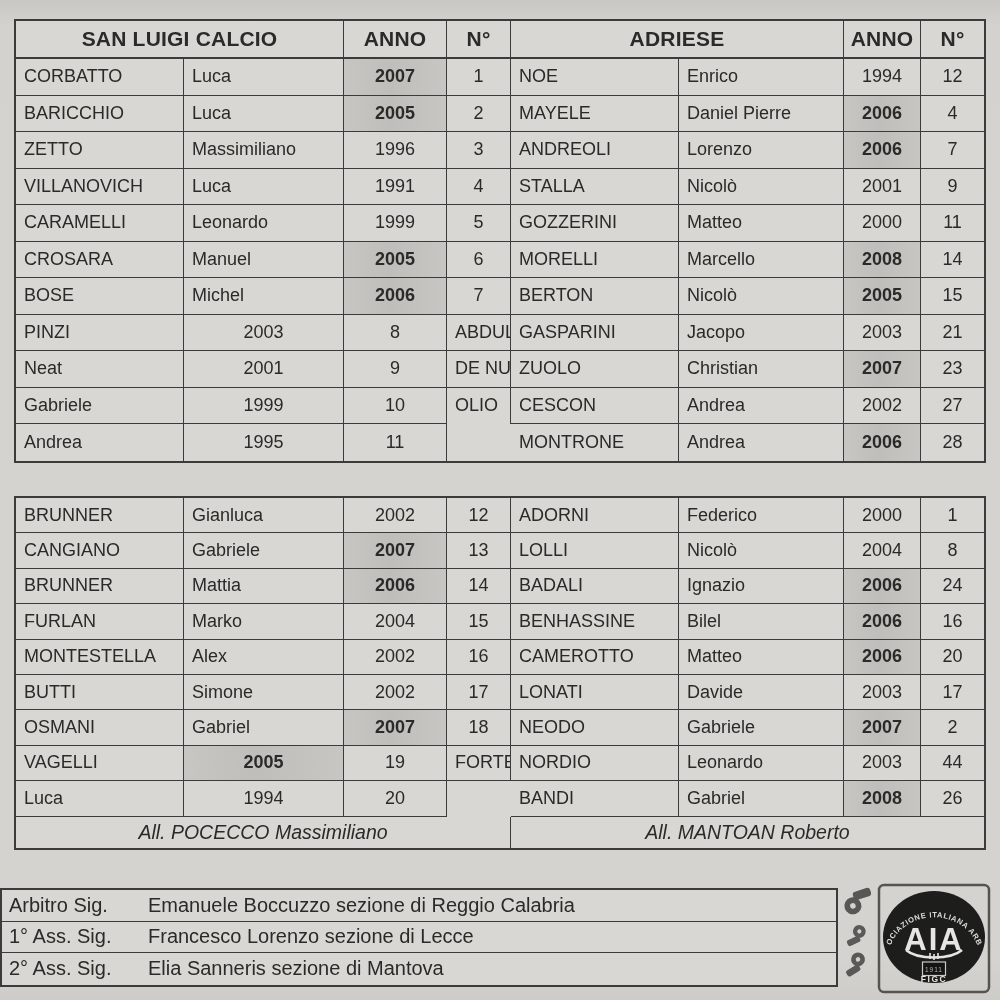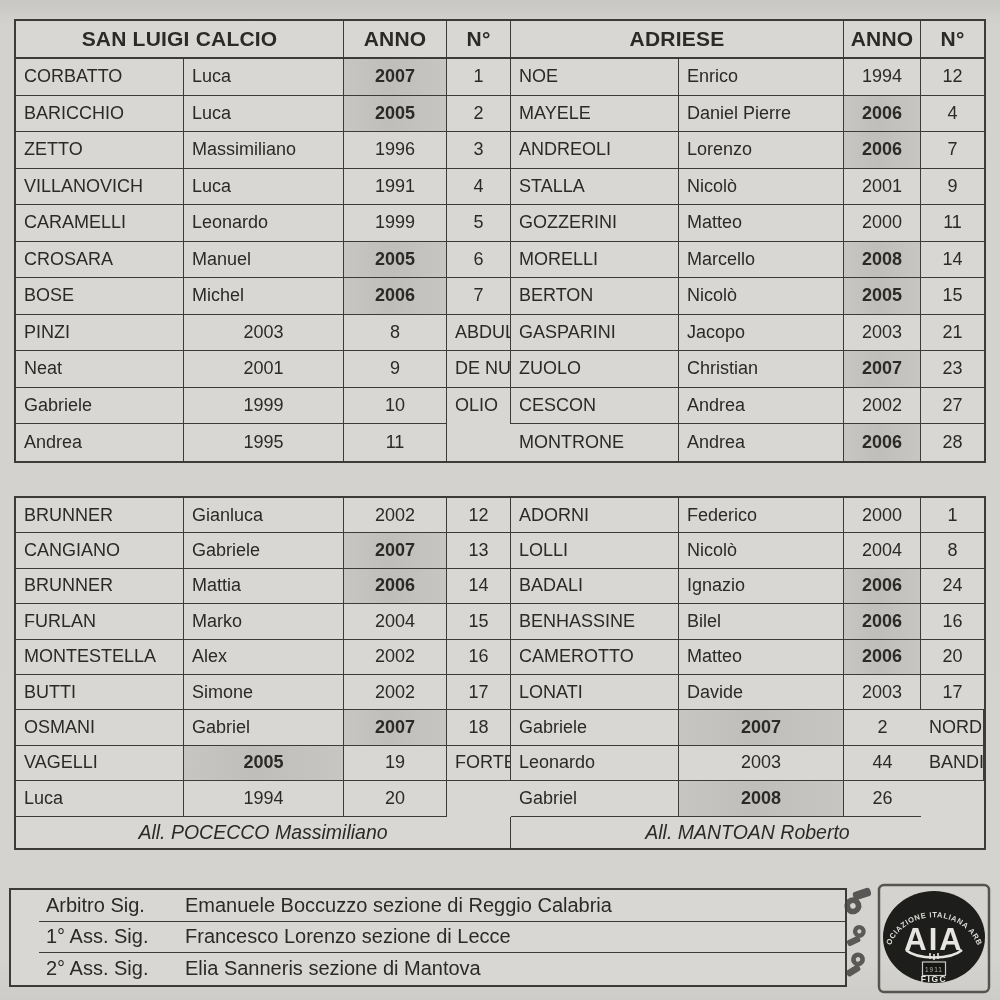--- a/index.html
+++ b/index.html
@@ -57,24 +57,23 @@
   .main-table .half > .cell:nth-last-child(-n+4) { border-bottom: 0; }
   .coach {
     grid-column: 1 / -1;
     justify-content: center;
     font-style: italic;
     font-size: 19.5px;
     border-right: 0; border-bottom: 0;
   }
   
   .officials {
-    position: absolute; left: 9px; top: 888px; width: 838px;
+    position: absolute; left: 0; top: 888px; width: 838px;
     border: 2.5px solid #3c3b39;
     background: #d8d7d3;
-    padding-left: 28px;
   }
   .off-row {
     height: 31.5px; display: flex; align-items: center;
     border-bottom: 1.5px solid #3c3b39;
     font-size: 20px;
   }
   .off-row:last-child { border-bottom: 0; }
   .off-role { width: 146px; padding-left: 7px; flex: 0 0 auto; }
   .off-text { flex: 1; }
   
@@ -286,20 +285,21 @@
         <div class="cell sname">CAMEROTTO</div>
         <div class="cell fname">Matteo</div>
         <div class="cell year shaded">2006</div>
         <div class="cell pnum endcol">20</div>
 
         <div class="cell sname">LONATI</div>
         <div class="cell fname">Davide</div>
         <div class="cell year">2003</div>
         <div class="cell pnum endcol">17</div>
 
+        <div class="cell sname">NEODO</div>
         <div class="cell fname">Gabriele</div>
         <div class="cell year shaded">2007</div>
         <div class="cell pnum endcol">2</div>
 
         <div class="cell sname">NORDIO</div>
         <div class="cell fname">Leonardo</div>
         <div class="cell year">2003</div>
         <div class="cell pnum endcol">44</div>
 
         <div class="cell sname">BANDI</div>

